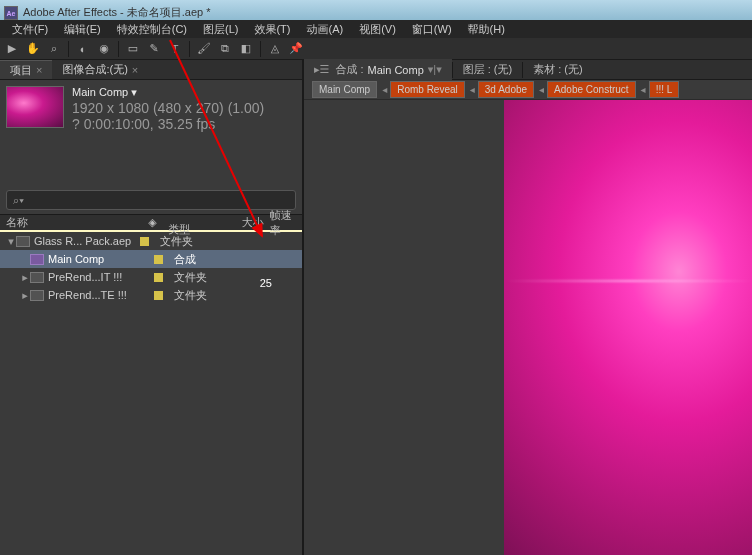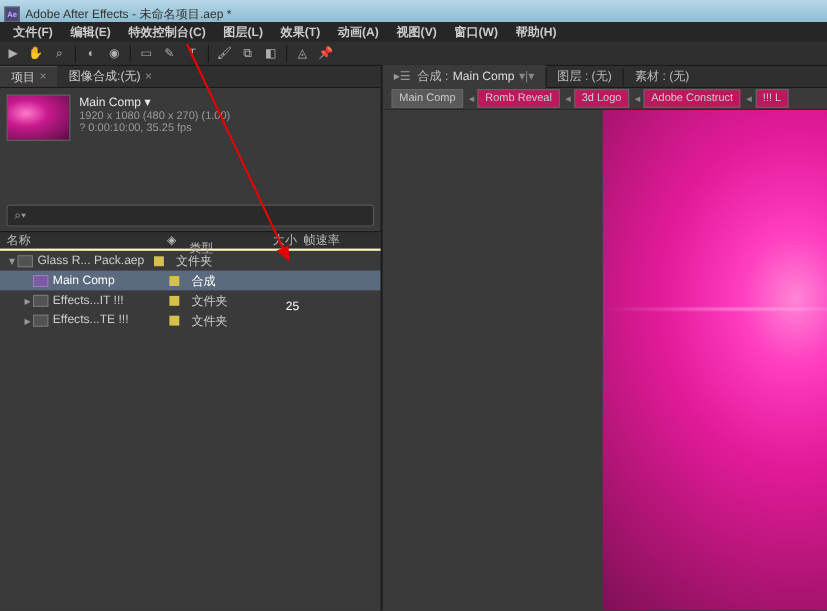--- a/index.html
+++ b/index.html
@@ -1,34 +1,34 @@
 <!DOCTYPE html>
 <html><head>
 <meta charset="utf-8">
 <style>
 * { margin:0; padding:0; box-sizing:border-box; font-family:"Microsoft YaHei","PingFang SC",sans-serif; font-size:11px; }
 body { width:752px; height:555px; background:#3a3a3a; overflow:hidden; position:relative; }
 .titlebar { height:20px; background:linear-gradient(#b6d7e8,#8fbbd1); display:flex; align-items:flex-end; padding-left:4px; color:#333; }
 .titlebar .icon { width:14px; height:14px; background:#4a4a7a; border:1px solid #666; margin-right:5px; display:flex; align-items:center; justify-content:center; color:#c9a0ff; font-size:7px; font-weight:bold; }
 .menubar { height:18px; background:#262626; display:flex; align-items:center; padding:0 4px; color:#ccc; }
-.menubar span { padding:18px 8px; cursor:default;font-weight:bold; }
+.menubar span { padding:18px 8px; cursor:default; }
 .toolbar { height:22px; background:#2f2f2f; border-bottom:1px solid #1a1a1a; display:flex; align-items:center; padding:0 3px; gap:3px; }
 .toolbar .tbtn { width:18px; height:18px; display:flex; align-items:center; justify-content:center; color:#b0b0b0; cursor:pointer; }
 .toolbar .sep { width:1px; height:16px; background:#1a1a1a; margin:0 2px; }
 .workspace { display:flex; height:495px; }
-.left { width:348px; background:#3a3a3a; border-right:2px solid #1a1a1a; display:flex; flex-direction:column; }
+.left { width:304px; background:#3a3a3a; border-right:2px solid #1a1a1a; display:flex; flex-direction:column; }
 .right { flex:1; background:#3a3a3a; display:flex; flex-direction:column; }
 .tabs { height:20px; background:#2f2f2f; display:flex; align-items:center; border-bottom:1px solid #1a1a1a; }
 .tab { padding:3px 10px; color:#ccc; background:#2f2f2f; height:100%; display:flex; align-items:center; cursor:pointer; }
 .tab.active { background:#3a3a3a; border-top:1px solid #555; }
 .tab .close { margin-left:4px; color:#888; }
 .comp-info { display:flex; padding:6px; color:#ccc; }
 .comp-thumb { width:58px; height:42px; background:radial-gradient(ellipse at 30% 40%,#ff7acc 0%,#c91a8e 35%,#5a0d45 100%); border:1px solid #666; margin-right:8px; }
 .comp-text .name { color:#e8e8e8; margin-bottom:1px; }
-.comp-text .dim, .comp-text .dur { color:#999; font-size:10px; }
+.comp-text .dim, .comp-text .dur { color:#999; font-size:14px; }
 .searchbar { margin:6px 6px 4px 6px; height:20px; background:#2a2a2a; border:1px solid #555; border-radius:3px; display:flex; align-items:center; padding:0 6px; color:#999; }
 .listhead { height:18px; background:#2f2f2f; display:flex; align-items:center; color:#bbb; border-top:1px solid #1a1a1a; border-bottom:2px solid #fef9c3; padding-left:6px; }
 .listhead .col-name { width:140px; }
 .listhead .col-tag { width:20px; text-align:center; }
 .listhead .col-type { width:60px; padding-left:6px;margin-top:14px; }
 .listhead .col-size { width:50px; text-align:right; padding-right:6px; }
 .listbody { flex:1; overflow:hidden; }
 .row { height:18px; display:flex; align-items:center; color:#ccc; padding-left:6px; }
 .row.sel { background:#5b6a7e; color:#fff; }
 .row .disclose { width:10px; text-align:center; color:#999; }
@@ -39,21 +39,21 @@
 .row .tag .sq { width:9px; height:9px; background:#d6c24a; }
 .row .typ { width:60px; padding-left:6px; }
 .row .sz { width:50px; text-align:right; padding-right:6px;margin-top:48px; }
 .row .indent { width:14px; }
 .right-tabs { height:20px; background:#2f2f2f; display:flex; align-items:center; color:#bbb; border-bottom:1px solid #1a1a1a; }
 .right-tabs .rtab { padding:3px 10px; display:flex; align-items:center; }
 .right-tabs .rtab.a { background:#3a3a3a; }
 .right-tabs .dd { color:#ddd; margin:0 4px; }
 .right-tabs .sep2 { width:1px; height:16px; background:#1a1a1a; }
 .crumbs { height:20px; background:#3a3a3a; display:flex; align-items:center; padding-left:8px; color:#ccc; border-bottom:1px solid #2a2a2a; }
-.crumb { padding:2px 6px; background:#be185d; border:1px solid #666; margin-right:2px; font-size:10px; cursor:pointer; }
+.crumb { padding:2px 6px; background:#c2410c; border:1px solid #666; margin-right:2px; font-size:10px; cursor:pointer; }
 .crumb.active2 { background:#5a5a5a; }
 .crumbsep { color:#888; margin:0 3px; font-size:10px; }
 .viewer { flex:1; background:#3a3a3a; position:relative; overflow:hidden; }
 .comp-preview { position:absolute; left:200px; top:0; width:250px; height:490px;
   background:radial-gradient(ellipse 400px 500px at 70% 35%,#ff85d5 0%,#ff3ec0 12%,#e41b9a 30%,#a8146f 55%,#5c0d42 85%,#2d0622 100%); }
 .comp-preview .flare { position:absolute; left:0; top:180px; width:250px; height:2px; background:linear-gradient(90deg,rgba(255,200,255,0.0),rgba(255,220,255,0.6),rgba(255,200,255,0.0)); filter:blur(1px); }
 .arrow { position:absolute; pointer-events:none; }
 </style>
 </head>
 <body>
@@ -151,32 +151,32 @@
         <span class="tag">
             <span class="sq"></span>
           </span>
         <span class="typ">合成</span>
         <span class="sz">25</span>
       </div>
       <div class="row">
         <span class="indent"></span>
         <span class="disclose">▸</span>
         <span class="foldicon"></span>
-        <span class="nm">Effects...IT !!!</span>
+        <span class="nm">PreRend...IT !!!</span>
         <span class="tag">
             <span class="sq"></span>
           </span>
         <span class="typ">文件夹</span>
         <span class="sz"></span>
       </div>
       <div class="row">
         <span class="indent"></span>
         <span class="disclose">▸</span>
         <span class="foldicon"></span>
-        <span class="nm">Effects...TE !!!</span>
+        <span class="nm">PreRend...TE !!!</span>
         <span class="tag">
             <span class="sq"></span>
           </span>
         <span class="typ">文件夹</span>
         <span class="sz"></span>
       </div>
     </div>
   </div>
 
   <div class="right">
@@ -195,21 +195,21 @@
       <div class="rtab">
         <span>素材 : (无)</span>
       </div>
     </div>
 
     <div class="crumbs">
       <span class="crumb active2">Main Comp</span>
       <span class="crumbsep">◂</span>
       <span class="crumb">Romb Reveal</span>
       <span class="crumbsep">◂</span>
-      <span class="crumb">3d Logo</span>
+      <span class="crumb">3d Adobe</span>
       <span class="crumbsep">◂</span>
       <span class="crumb">Adobe Construct</span>
       <span class="crumbsep">◂</span>
       <span class="crumb">!!! L</span>
     </div>
 
     <div class="viewer">
       <div class="comp-preview">
         <div class="flare"></div>
       </div>

